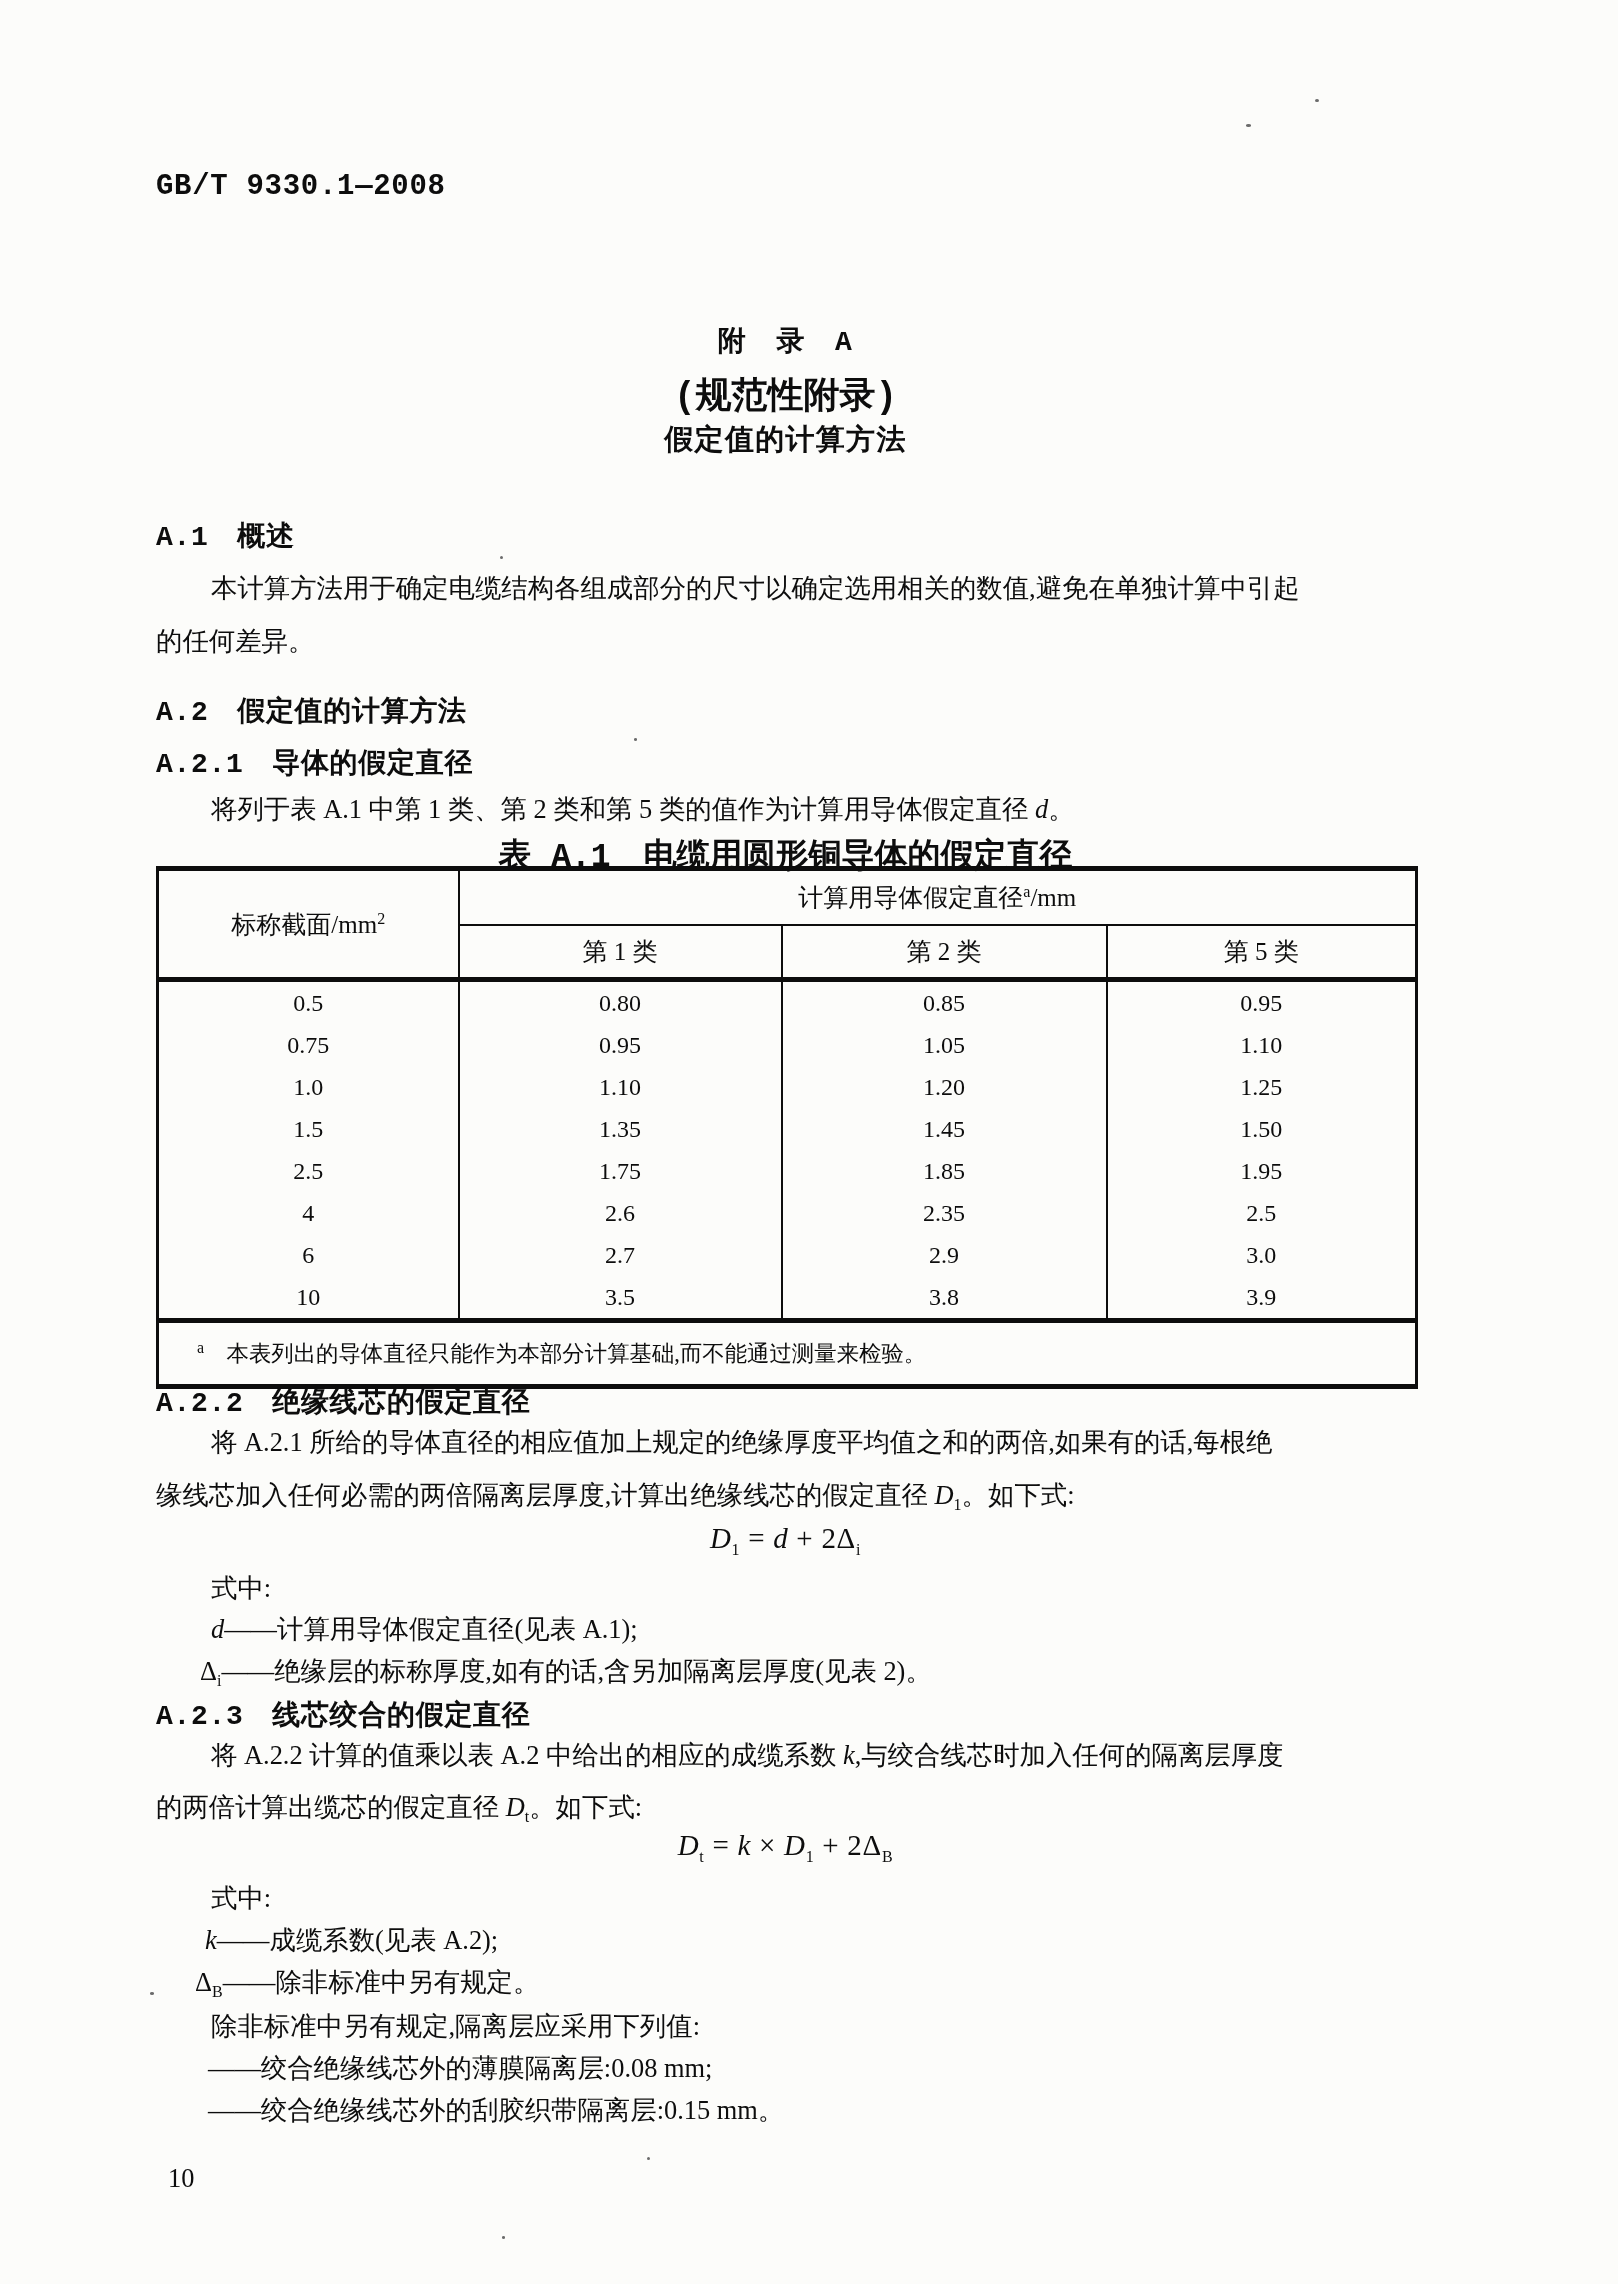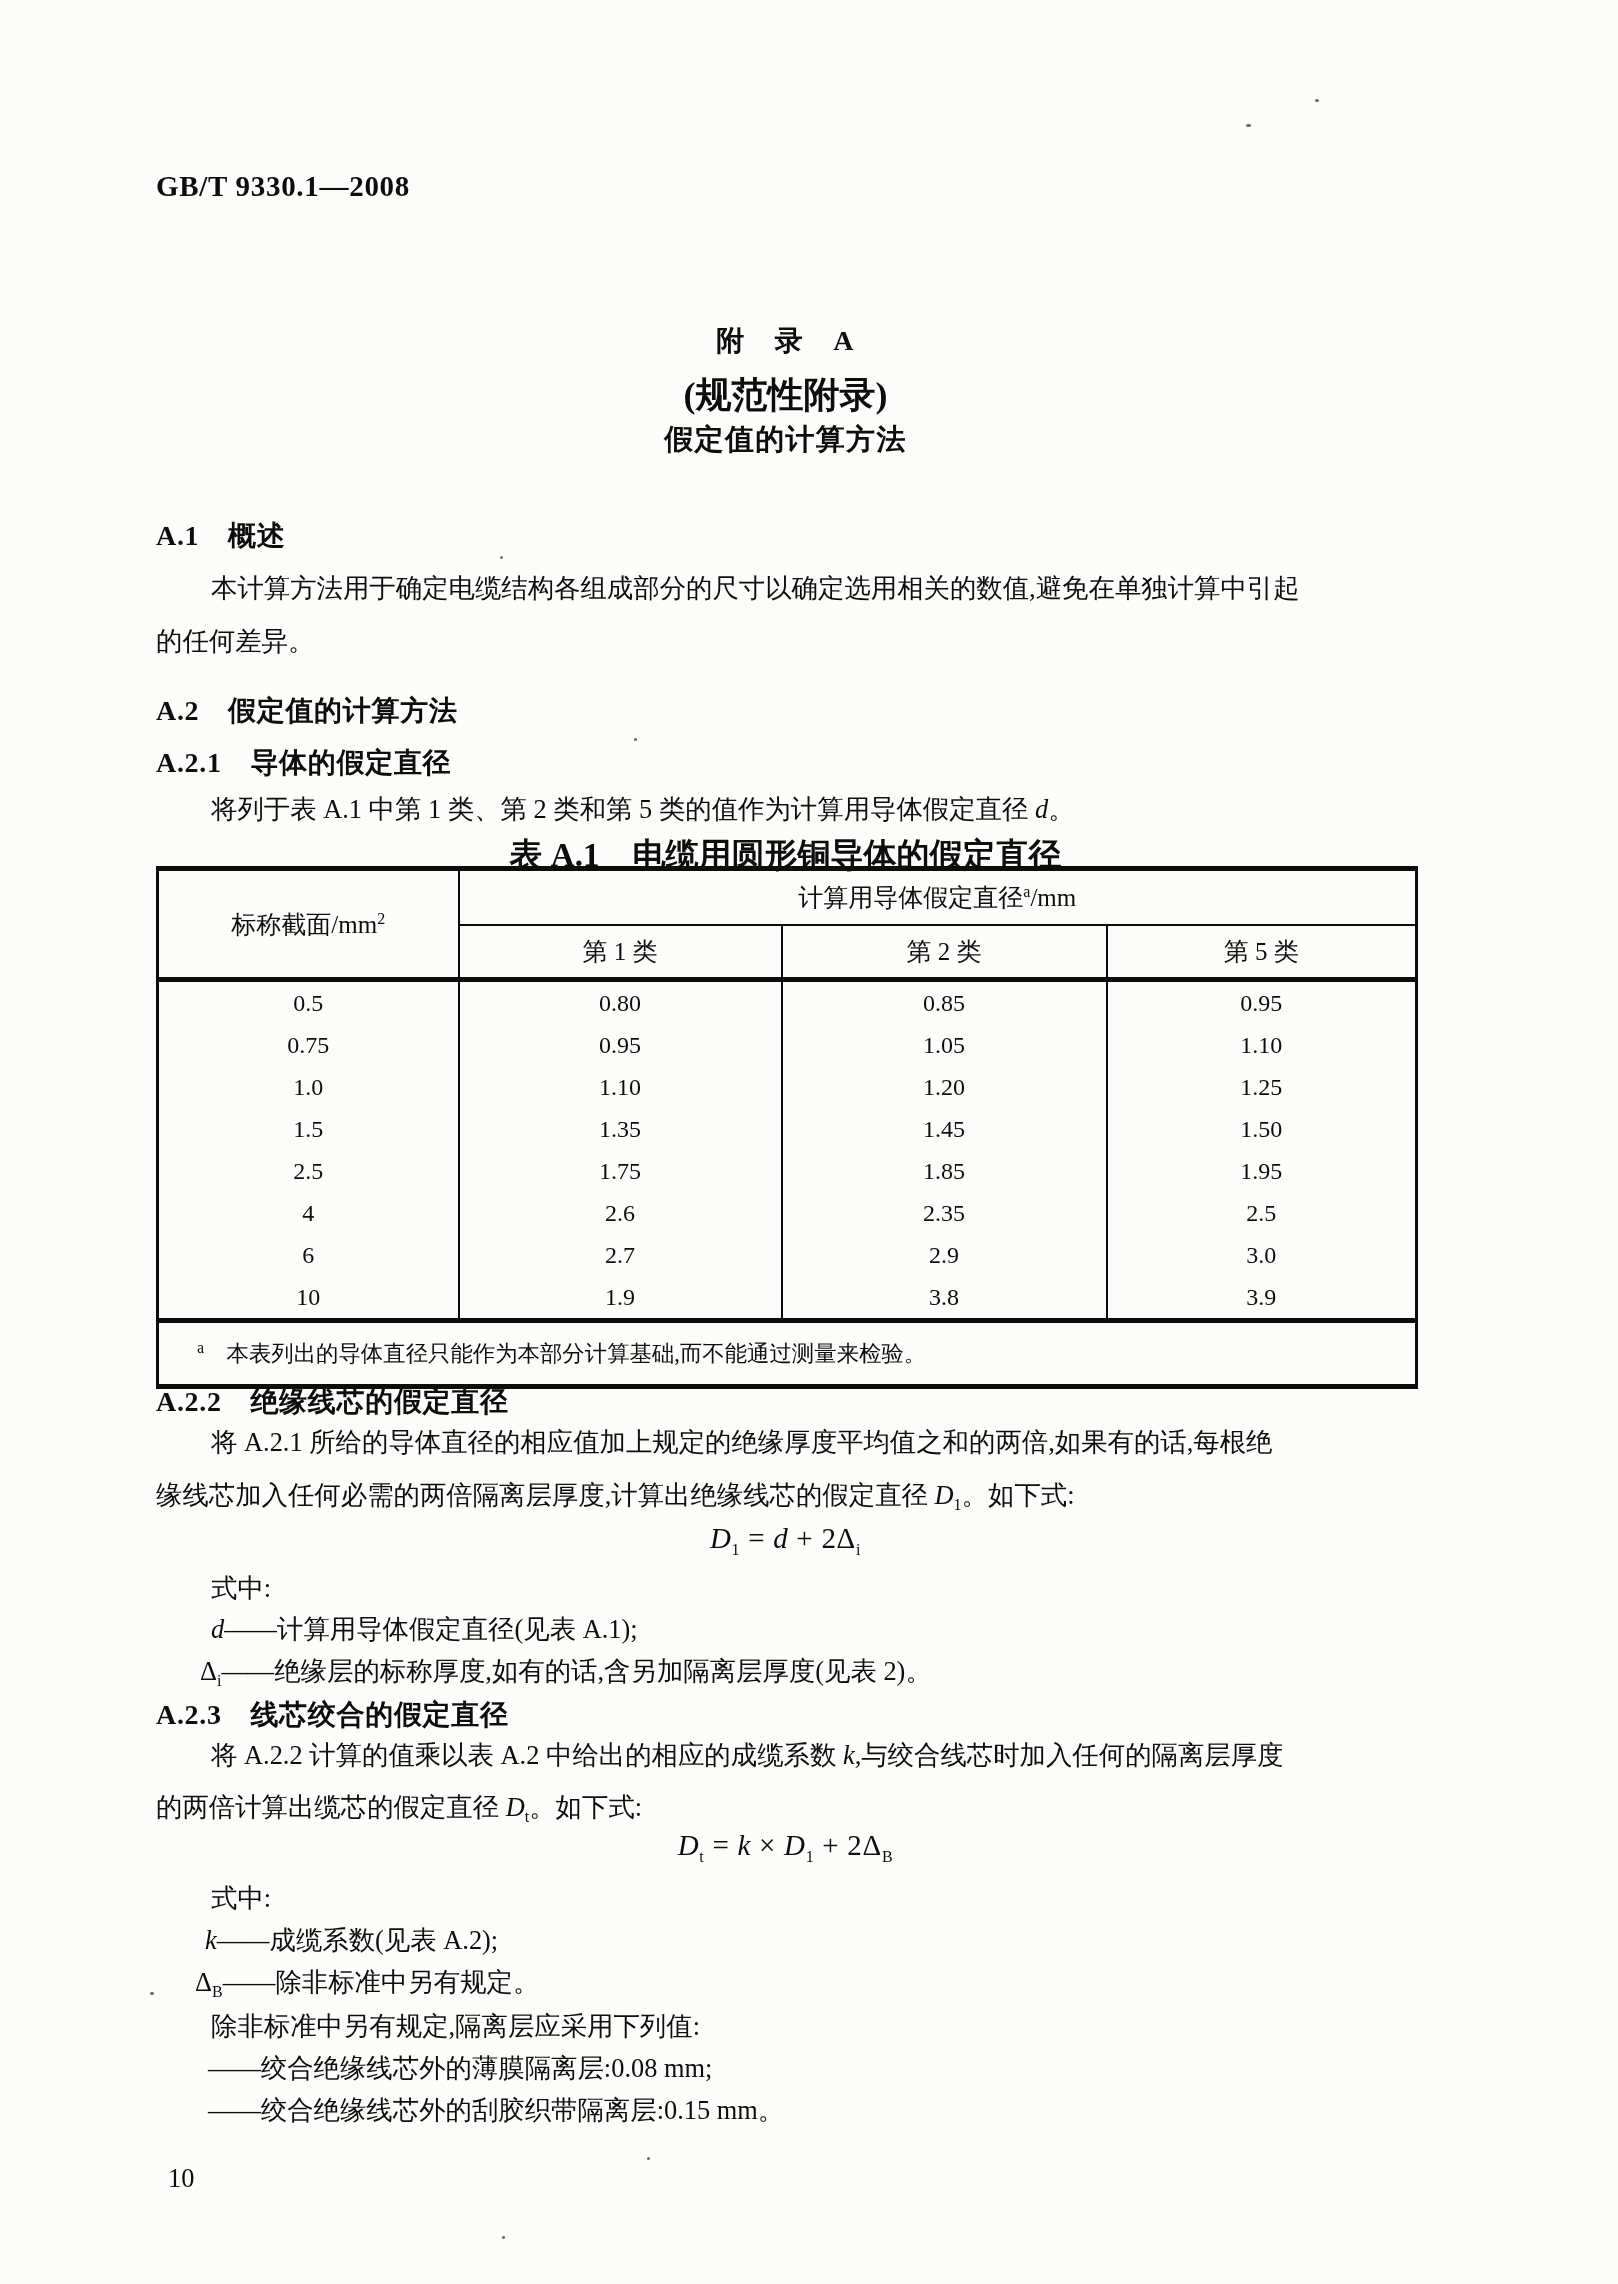--- a/index.html
+++ b/index.html
@@ -3,21 +3,21 @@
 <meta charset="utf-8">
 <style>
   html,body{margin:0;padding:0;}
   body{
     width:1619px;height:2284px;position:relative;
     background:#fcfcfa;color:#0d0d0d;
     font-family:"Liberation Serif", serif;
     -webkit-font-smoothing:antialiased;
   }
   .abs{position:absolute;}
-  .sans{font-family:Liberation Serif, serif;}
+  .sans{font-family:Liberation Mono, monospace;}
   .b{font-weight:bold;}
   .center{left:156px;width:1259px;text-align:center;}
   .hdr{top:170px;left:156px;font-size:29px;letter-spacing:0.7px;}
   .t1{top:322px;font-size:28px;letter-spacing:1.3px;}
   .t2{top:371px;font-size:36px;}
   .t3{top:420px;font-size:29px;letter-spacing:1.3px;}
   .h2{font-size:28px;letter-spacing:0.7px;}
   .body-line{font-size:26.4px;white-space:nowrap;}
   .caption{top:833px;font-size:33px;}
   .var{font-style:italic;}
@@ -124,21 +124,21 @@
     <td>2.5</td>
   </tr>
   <tr class="r-data">
     <td>6</td>
     <td>2.7</td>
     <td>2.9</td>
     <td>3.0</td>
   </tr>
   <tr class="r-data">
     <td>10</td>
-    <td>1.9</td>
+    <td>3.5</td>
     <td>3.8</td>
     <td>3.9</td>
   </tr>
   <tr class="r-foot">
     <td colspan="4"><sup>a</sup><span>　本表列出的导体直径只能作为本部分计算基础,而不能通过测量来检验。</span></td>
   </tr>
 </tbody>
   </table>
 
 <div class="abs h2 sans b" style="top:1383px;left:156px;">A.2.2　绝缘线芯的假定直径</div>

